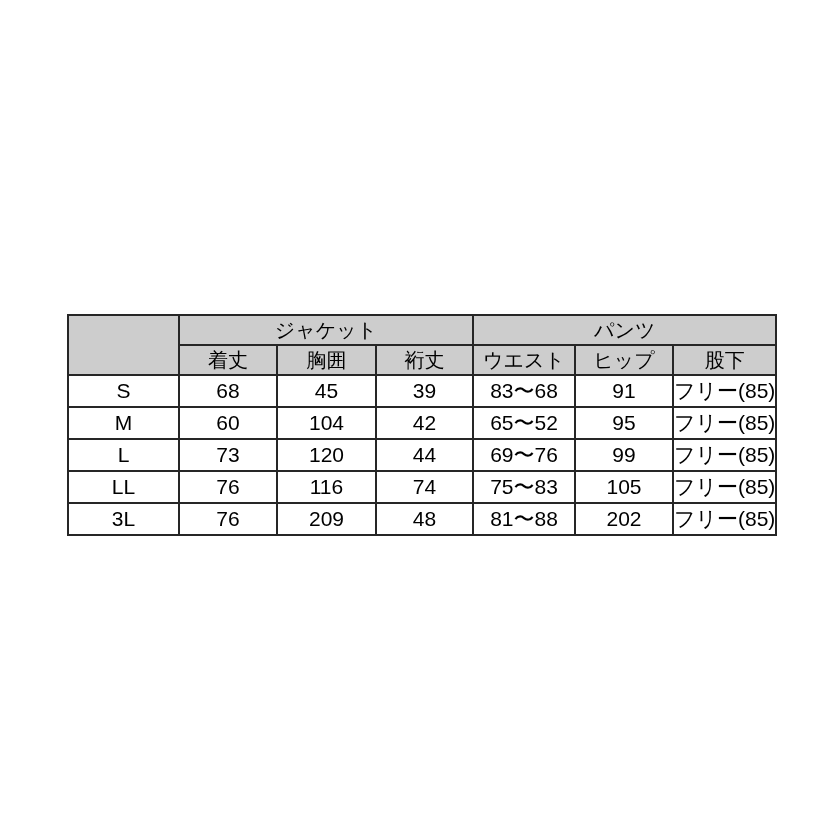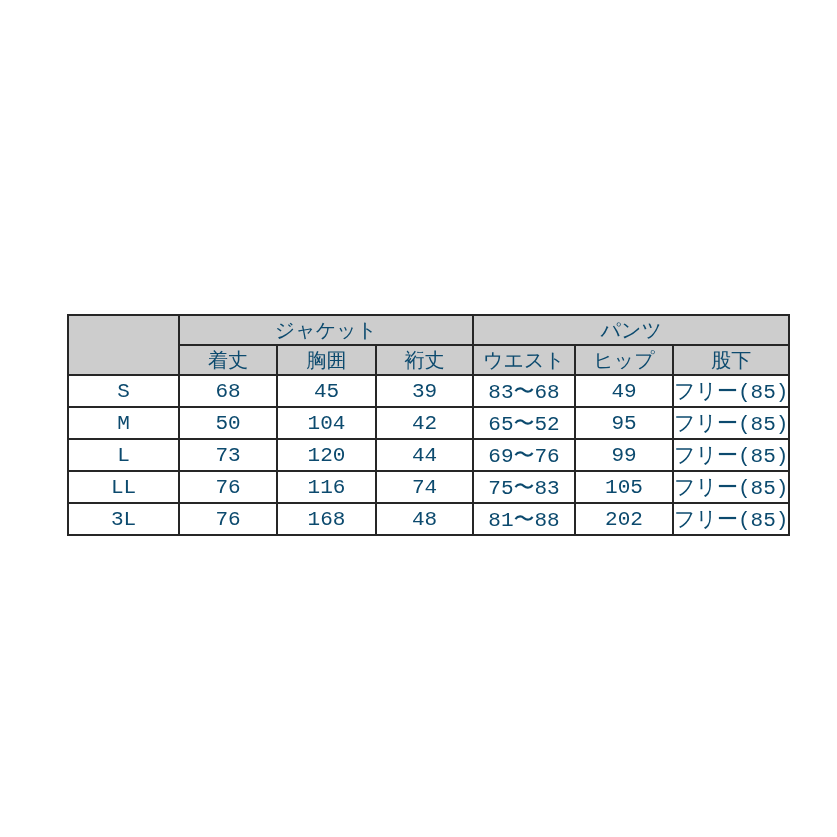--- a/index.html
+++ b/index.html
@@ -12,22 +12,21 @@
     height: 837px;
     position: relative;
     font-family: "Liberation Sans", "DejaVu Sans", sans-serif;
   }
   table.size-chart {
     position: absolute;
     left: 67px;
     top: 314px;
     border-collapse: collapse;
     table-layout: fixed;
-    color: #0c4a6e;
-    font-family: Liberation Mono, monospace;
+    color: #000000;
   }
   table.size-chart th,
   table.size-chart td {
     border: 2px solid #262626;
     text-align: center;
     vertical-align: middle;
     padding: 0;
     font-weight: normal;
     white-space: nowrap;
     overflow: hidden;
@@ -79,26 +78,26 @@
       <th>股下</th>
     </tr>
   </thead>
   <tbody>
     <tr>
       <th>S</th>
       <td>68</td>
       <td>45</td>
       <td>39</td>
       <td>83〜68</td>
-      <td>49</td>
+      <td>91</td>
       <td>フリー(85)</td>
     </tr>
     <tr>
       <th>M</th>
-      <td>50</td>
+      <td>60</td>
       <td>104</td>
       <td>42</td>
       <td>65〜52</td>
       <td>95</td>
       <td>フリー(85)</td>
     </tr>
     <tr>
       <th>L</th>
       <td>73</td>
       <td>120</td>
@@ -112,20 +111,20 @@
       <td>76</td>
       <td>116</td>
       <td>74</td>
       <td>75〜83</td>
       <td>105</td>
       <td>フリー(85)</td>
     </tr>
     <tr>
       <th>3L</th>
       <td>76</td>
-      <td>168</td>
+      <td>209</td>
       <td>48</td>
       <td>81〜88</td>
       <td>202</td>
       <td>フリー(85)</td>
     </tr>
   </tbody>
 </table>
 
 </body></html>

